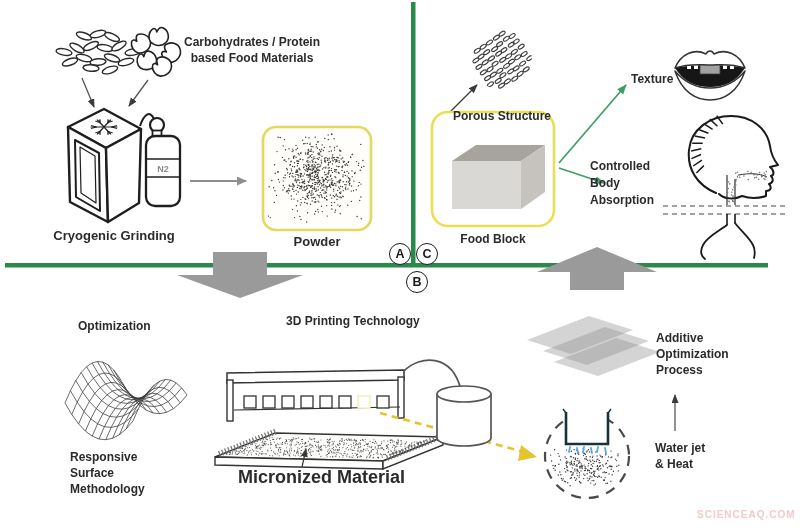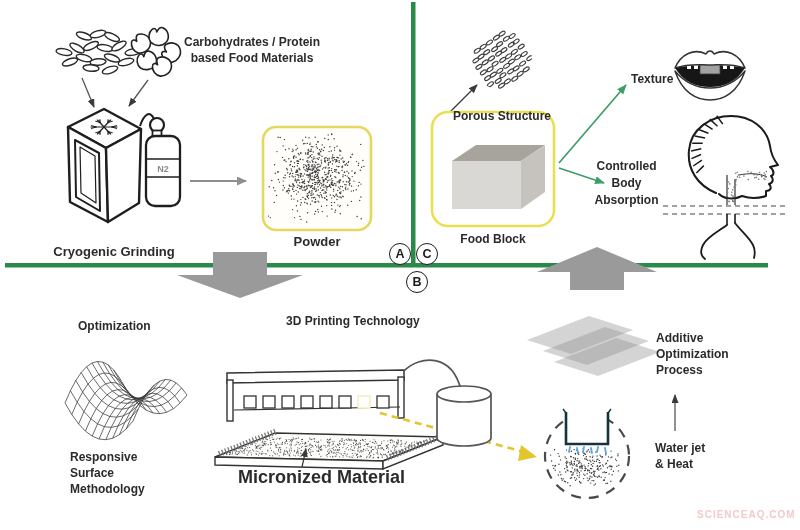--- a/index.html
+++ b/index.html
@@ -1,21 +1,21 @@
 <!DOCTYPE html>
 <html><head>
 <meta charset="utf-8">
 <style>
   html,body{margin:0;padding:0;background:#ffffff;}
   #stage{position:relative;width:800px;height:530px;background:#ffffff;overflow:hidden;
          font-family:"Liberation Sans",sans-serif;}
   #art{position:absolute;left:0;top:0;z-index:1;}
   .lbl{position:absolute;z-index:2;font-weight:700;font-size:12px;color:#2b2b2b;line-height:16px;white-space:nowrap;}
   .center{text-align:center;}
-  .right{text-align:center;}
+  .right{text-align:left;}
   .big{font-size:13px;}
   .marker{position:absolute;z-index:3;width:20px;height:20px;border:1.7px solid #1c1c1c;border-radius:50%;
           background:#fff;font-weight:700;font-size:12.5px;color:#1c1c1c;display:flex;align-items:center;justify-content:center;}
   .watermark{position:absolute;z-index:2;font-weight:700;font-size:10px;letter-spacing:1px;color:#f2caca;}
 </style>
 </head>
 <body>
 
 <div id="stage">
 
@@ -1877,21 +1877,21 @@
     <polygon points="0,24 62,0 106,14 44,38" transform="translate(543,327)"></polygon>
     <polygon points="0,24 62,0 106,14 44,38" transform="translate(554,338)"></polygon>
   </g>
   <line x1="675" y1="431" x2="675" y2="395" stroke="#777" stroke-width="1.6" marker-end="url(#mdark)"></line>
 </svg>
 
 <div class="lbl center" style="left:183px;top:34px;width:138px;">
   <div>Carbohydrates / Protein</div>
   <div>based Food Materials</div>
 </div>
-<div class="lbl center big" style="left:38px;top:228px;width:152px;margin-top:16px;">Cryogenic Grinding</div>
+<div class="lbl center big" style="left:38px;top:228px;width:152px;">Cryogenic Grinding</div>
 <div class="lbl center big" style="left:262px;top:234px;width:110px;">Powder</div>
 <div class="lbl center" style="left:448px;top:97px;width:108px;margin-top:11px;">Porous Structure</div>
 <div class="lbl center" style="left:438px;top:231px;width:110px;">Food Block</div>
 <div class="lbl" style="left:631px;top:71px;">Texture</div>
 <div class="lbl right" style="left:590px;top:158px;width:73px;line-height:17px;">
   <div>Controlled</div>
   <div>Body</div>
   <div>Absorption</div>
 </div>
 <div class="lbl" style="left:78px;top:318px;">Optimization</div>

